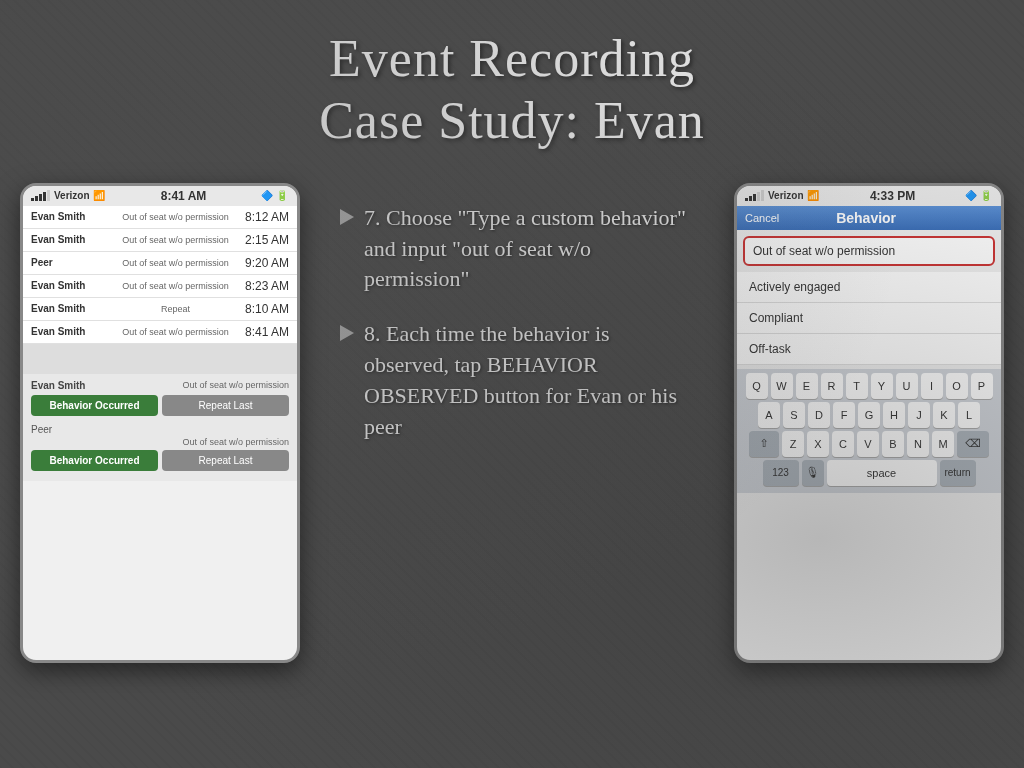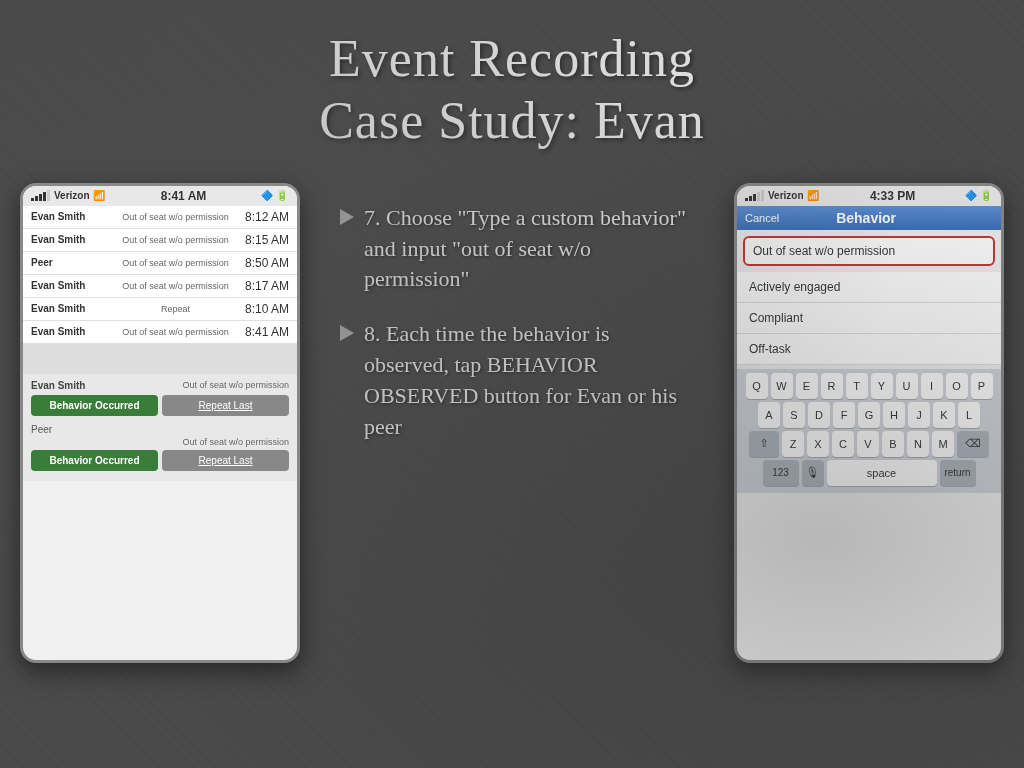--- a/index.html
+++ b/index.html
@@ -211,21 +211,20 @@
 
     .repeat-last-btn {
       background: #888;
       color: white;
       border: none;
       border-radius: 4px;
       padding: 5px 10px;
       font-size: 10px;
       flex: 1;
       cursor: pointer;
-      text-decoration: underline;
     }
 
     .person-divider {
       font-size: 10px;
       color: #555;
       padding: 2px 4px 1px;
     }
 
     
     .instructions {
@@ -396,31 +395,31 @@
 
     <div class="event-list">
       <div class="event-row">
         <span class="name">Evan Smith</span>
         <span class="desc">Out of seat w/o permission</span>
         <span class="time">8:12 AM</span>
       </div>
       <div class="event-row">
         <span class="name">Evan Smith</span>
         <span class="desc">Out of seat w/o permission</span>
-        <span class="time">8:15 AM</span>
+        <span class="time">2:15 AM</span>
       </div>
       <div class="event-row">
         <span class="name">Peer</span>
         <span class="desc">Out of seat w/o permission</span>
-        <span class="time">8:50 AM</span>
+        <span class="time">9:20 AM</span>
       </div>
       <div class="event-row">
         <span class="name">Evan Smith</span>
         <span class="desc">Out of seat w/o permission</span>
-        <span class="time">8:17 AM</span>
+        <span class="time">8:23 AM</span>
       </div>
       <div class="event-row">
         <span class="name">Evan Smith</span>
         <span class="desc">Repeat</span>
         <span class="time">8:10 AM</span>
       </div>
       <div class="event-row">
         <span class="name">Evan Smith</span>
         <span class="desc">Out of seat w/o permission</span>
         <span class="time">8:41 AM</span>

